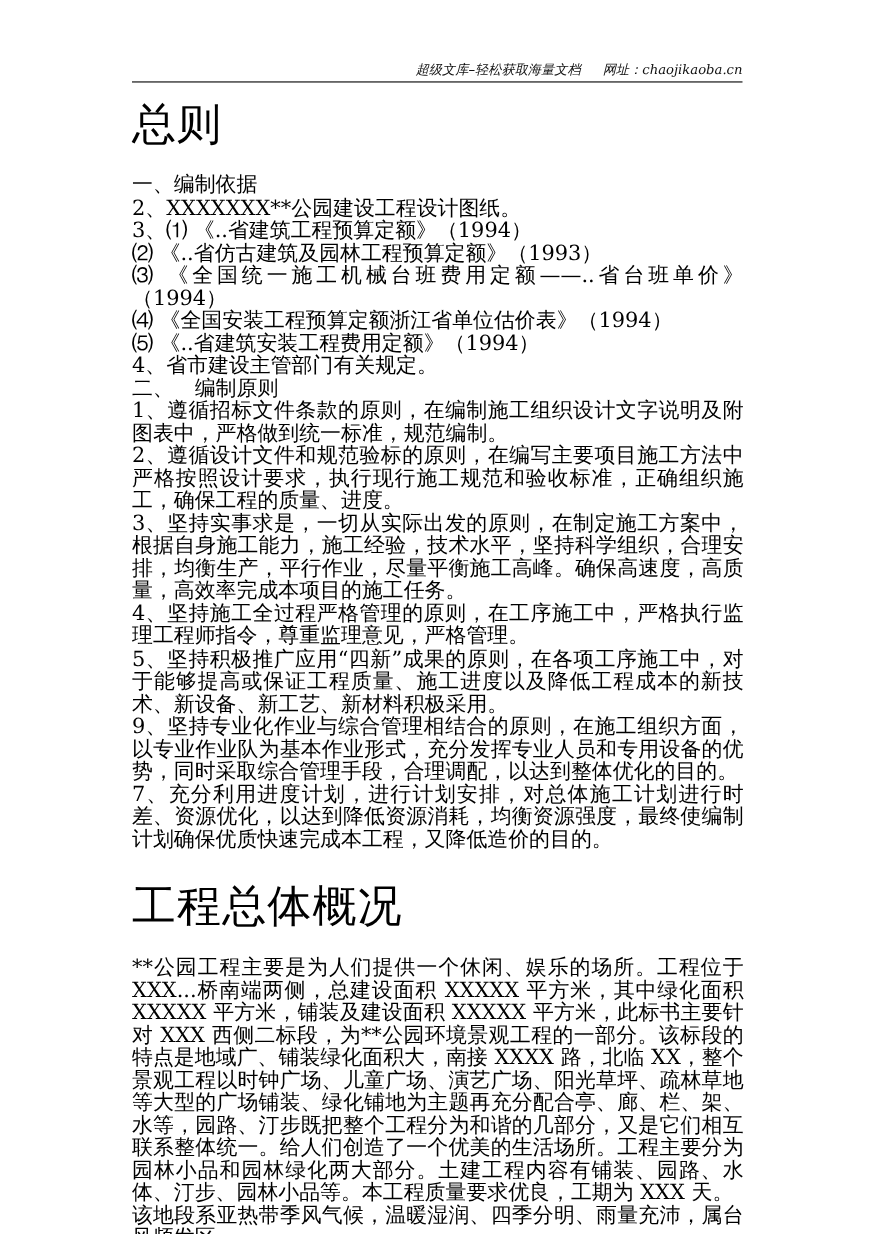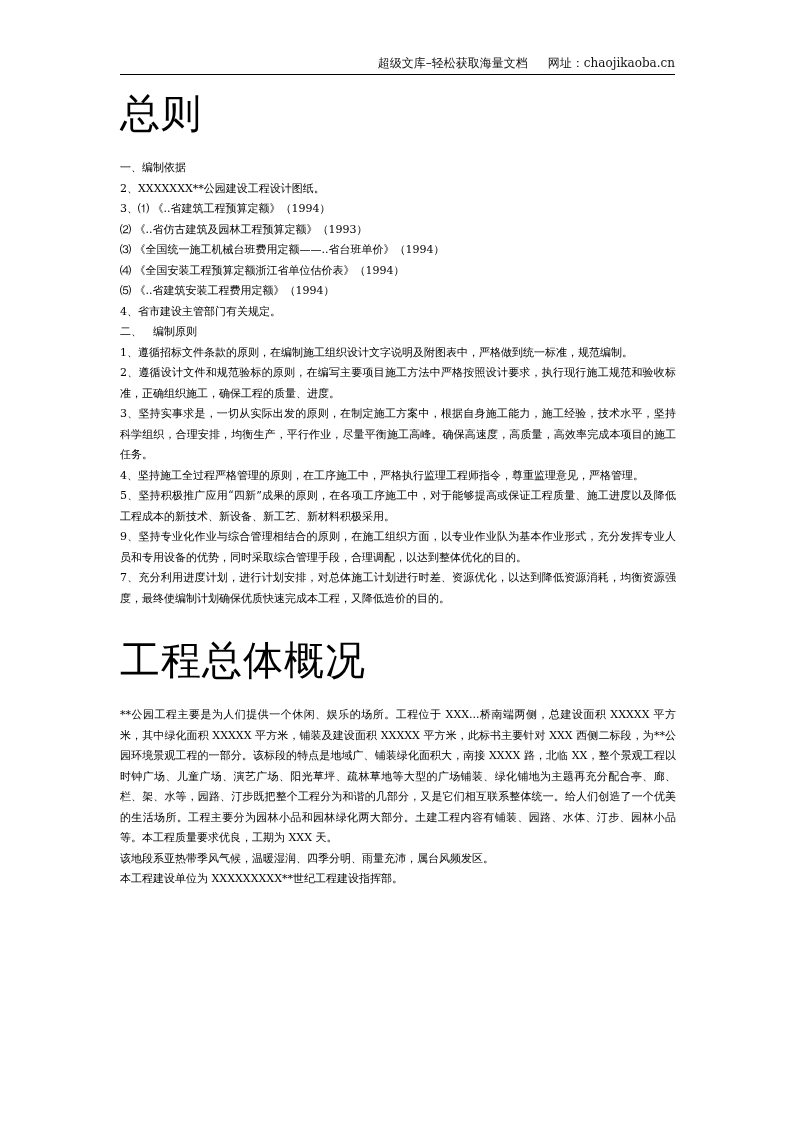--- a/index.html
+++ b/index.html
@@ -4,34 +4,34 @@
   <style>
     html, body { margin: 0; padding: 0; background: #ffffff; }
     body {
       width: 793px; height: 1122px; position: relative; overflow: hidden;
       font-family: "DejaVu Serif", "Liberation Serif", serif;
       color: #000;
     }
     .page-header {
       position: absolute; left: 120px; top: 55px; width: 555px; height: 19px;
       border-bottom: 1.5px solid #000;
-      font-size: 12px; line-height: 16px; text-align: right; color: #111;
+      font-size: 12px; line-height: 16px; text-align: right; color: #111; font-style: italic;
     }
     .page-header .site { margin-left: 20px; }
     .content {
       position: absolute; left: 120px; top: 90px; width: 556px;
     }
     h1 {
       font-family: "DejaVu Sans", "Liberation Sans", sans-serif;
       font-weight: normal; font-size: 40px; line-height: 46px; margin: 0;
       letter-spacing: 1px;
     }
     .h1-a { height: 46px; }
     p {
-      margin: 0; font-size: 11px; line-height: 20.5px;
+      margin: 0; font-size: 19px; line-height: 20.5px;
       text-align: justify; text-justify: inter-character;
     }
     .gap1 { height: 22px; }
     .gap2 { height: 28px; }
   </style>
 </head>
 <body>
 
 <div class="page-header">
   <span>超级文库–轻松获取海量文档</span><span class="site">网址：chaojikaoba.cn</span>

